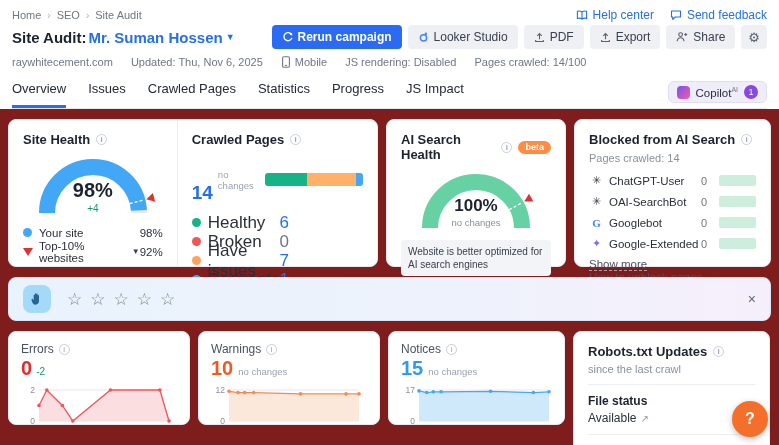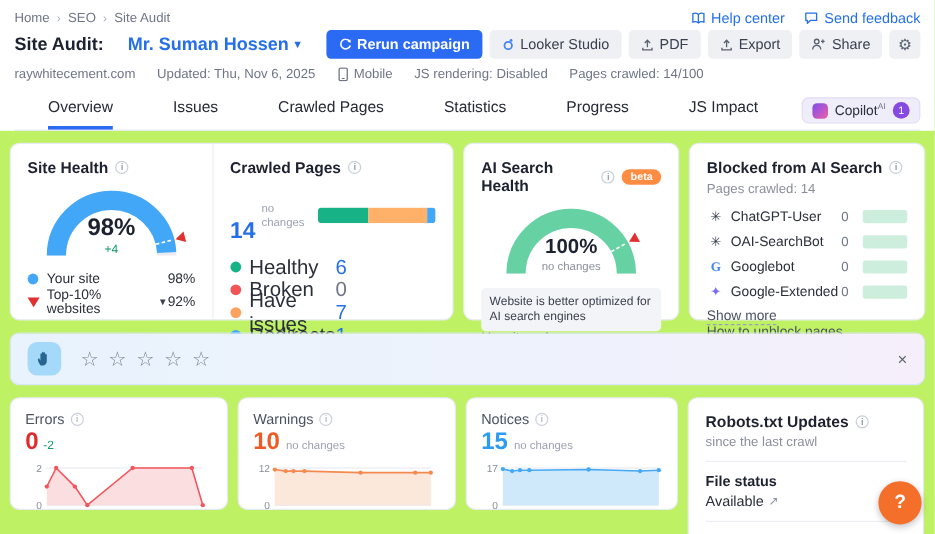--- a/index.html
+++ b/index.html
@@ -1,45 +1,45 @@
 <!DOCTYPE html>
 <html><head>
 <meta charset="utf-8">
 <style>
   * { margin:0; padding:0; box-sizing:border-box; }
   html,body { width:779px; height:445px; }
   body { font-family:"Liberation Sans", sans-serif; background:#eef0f6; color:#1d2230; }
-  .screen { position:relative; width:779px; height:445px; overflow:hidden; background:#bef264; }
+  .screen { position:relative; width:779px; height:445px; overflow:hidden; background:#7f1d1d; }
 
   
   .header { background:#fff; padding:8px 12px 0 12px; }
   .crumb-row { display:flex; justify-content:space-between; align-items:center; font-size:11px; color:#6e7686; }
   .crumbs { display:flex; gap:6px; align-items:center; }
   .crumb { cursor:pointer; }
   .crumb-sep { color:#aab1bf; font-size:10px; }
   .top-links { display:flex; gap:16px; }
   .top-link { display:flex; align-items:center; gap:5px; color:#2570e8; font-size:12px; cursor:pointer; }
   .top-link svg { display:block; }
 
   .title-row { display:flex; justify-content:space-between; align-items:center; margin-top:3px; }
-  .title-left { display:flex; align-items:flex-start; gap:20px; font-size:15px; font-weight:bold; }
+  .title-left { display:flex; align-items:flex-start; gap:2px; font-size:15px; font-weight:bold; }
   .project-name { color:#2570e8; cursor:pointer; display:flex; align-items:center; gap:3px; }
   .chev { font-size:9px; color:#2570e8; }
   .actions { display:flex; gap:6px; align-items:center; }
   .btn { display:inline-flex; align-items:center; gap:5px; height:24px; padding:0 10px; border-radius:4px;
          font-size:12px; background:#eef0f4; color:#39404e; border:none; cursor:pointer; font-family:inherit; }
   .btn.primary { background:#2b6bf3; color:#fff; font-weight:bold; }
   .btn.icon-only { padding:0 7px; font-size:13px; color:#5a6170; }
 
   .meta-row { display:flex; gap:18px; align-items:center; font-size:11px; color:#6e7686; margin-top:7px; }
   .meta-item { display:flex; align-items:center; gap:4px; }
 
   .tabs-row { display:flex; justify-content:space-between; align-items:flex-end; margin-top:9px; border-bottom:1px solid #e4e7ee; }
   .tabs { display:flex; gap:22px; }
-  .tab { font-size:13px; color:#252a36; padding:4px 0 9px 0; cursor:pointer; border-bottom:3px solid transparent;margin-left:28px; }
+  .tab { font-size:13px; color:#252a36; padding:4px 0 9px 0; cursor:pointer; border-bottom:3px solid transparent; }
   .tab.active { border-bottom-color:#2b6bf3; }
   .copilot { display:flex; align-items:center; gap:6px; background:#f0edfa; border:1px solid #e2dcf2; border-radius:6px;
              padding:3px 8px; margin-bottom:5px; cursor:pointer; font-size:11.5px; color:#2a2f3a; }
   .copilot-glyph { width:13px; height:13px; border-radius:4px; background:linear-gradient(135deg,#7a4ff0,#ef5da8); }
   .copilot sup { font-size:7px; color:#6e7686; }
   .copilot-count { width:14px; height:14px; border-radius:50%; background:#8649e1; color:#fff; font-size:9px;
                    display:flex; align-items:center; justify-content:center; }
 
   
   .content { padding:10px 8px 0 8px; display:flex; flex-direction:column; gap:10px; }

